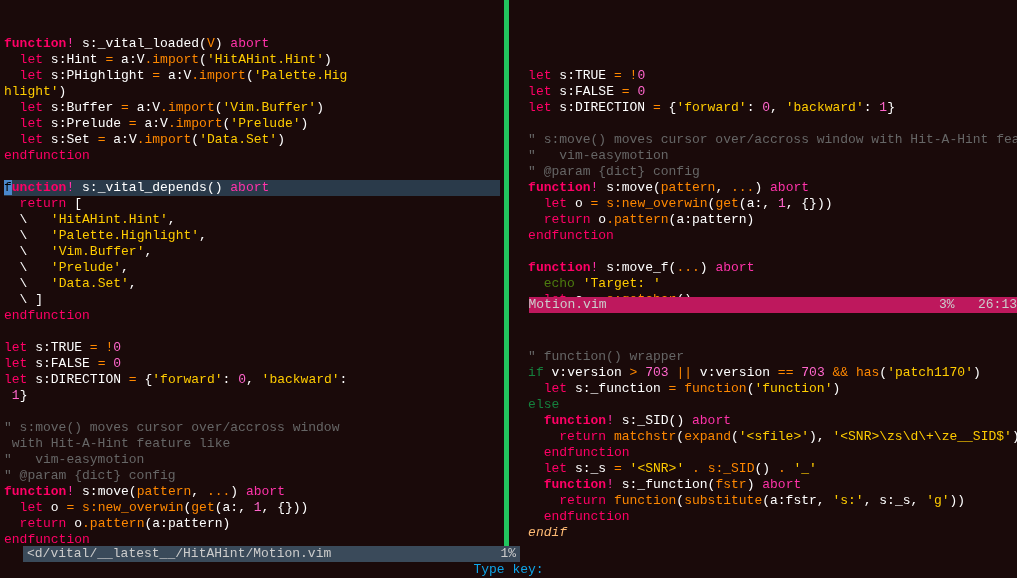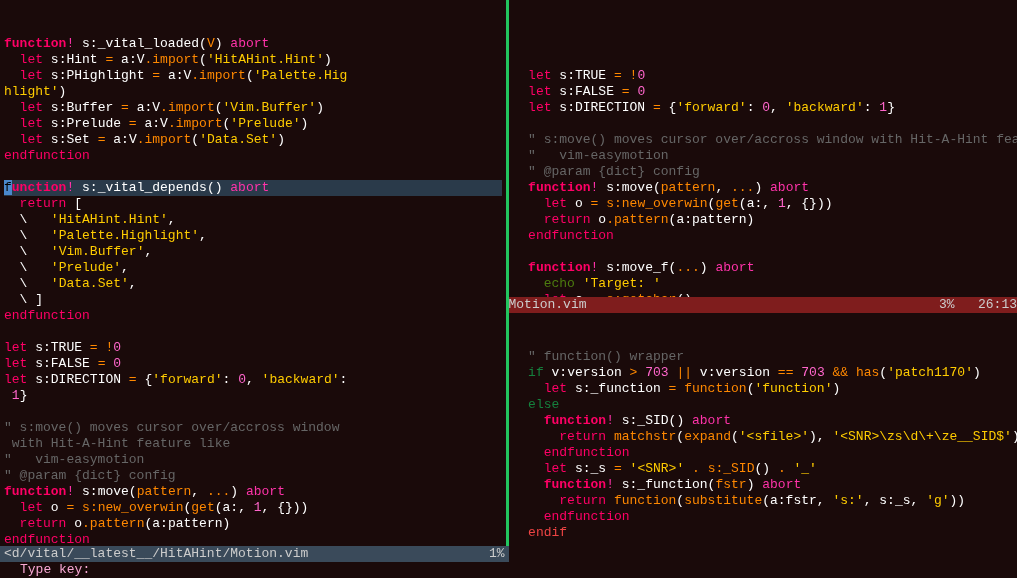--- a/index.html
+++ b/index.html
@@ -10,44 +10,44 @@
   color: #c0c0c0;
   line-height: 16px;
   width: 1017px;
   height: 578px;
   overflow: hidden;
   position: relative;
 }
 .container { display: flex; height: 100%; flex-direction: column; }
 .panes { display: flex; flex: 1; overflow: hidden; }
 .pane { flex: 0 0 50%; overflow: hidden; white-space: pre; }
-.pane-left { border-right: 3px solid #22c55e; }
+.pane-left { border-right: 5px solid #22c55e; }
 .code { padding: 4px; }
 .k-fn { color: #ff0066; font-weight: bold; }
 .k-magenta { color: #ff33aa; }
 .k-let { color: #ff0066; }
 .k-return { color: #ff0066; }
 .k-endfn { color: #ff0066; }
 .k-if { color: #15803d; }
 .k-else { color: #15803d; text-align: right; }
-.k-endif { color: #ef4444; }
+.k-endif { color: #fdba74; font-style: italic; }
 .k-echo { color: #4d7c0f; }
 .var { color: #ffffff; }
 .op { color: #ff8800; }
 .fnname { color: #ff8800; }
 .paren { color: #ffffff; }
 .str { color: #ffcc00; }
 .num { color: #ff66cc; }
 .arg { color: #ff8800; }
 .comment { color: #666; }
 .highlight-bg { background: #2a3a4a; display: inline-block; width: 100%; }
 .cursor-bg { background: #4a88cc; color: #000; }
 .statusbar { background: #3a4a5a; color: #ccc; padding: 0 4px; display: flex; justify-content: space-between; }
-.statusbar-mid { background: #7f1d1d; color: #ccc; padding: 0 0; display: flex; justify-content: space-between; }
-.prompt { padding: 0 20px; color: #f9a8d4; }
+.statusbar-mid { background: #be185d; color: #ccc; padding: 0 0; display: flex; justify-content: space-between; margin-left: 20px; }
+.prompt { padding: 0 20px; color: #0ea5e9; text-align: center; }
 .right-stack { display: flex; flex-direction: column; height: 100%; }
 .right-top { flex: 1; overflow: hidden; }
 .right-bottom { flex: 1; overflow: hidden; }
 </style>
 </head>
 <body>
 
 <div class="container">
   <div class="panes">
     <div class="pane pane-left">
@@ -126,20 +126,20 @@
   <span class="k-endif">endif</span>
 
     
      
   </div>
         </div>
       </div>
     </div>
   </div>
 
-  <div style="display:flex;">
+  <div style="display:flex;margin-left:23px;">
     <div class="statusbar" style="flex:0 0 50%;">
       <span>&lt;d/vital/__latest__/HitAHint/Motion.vim</span>
       <span>1%</span>
     </div>
   </div>
   <div class="prompt">Type key:</div>
 </div>
 
 </body></html>

